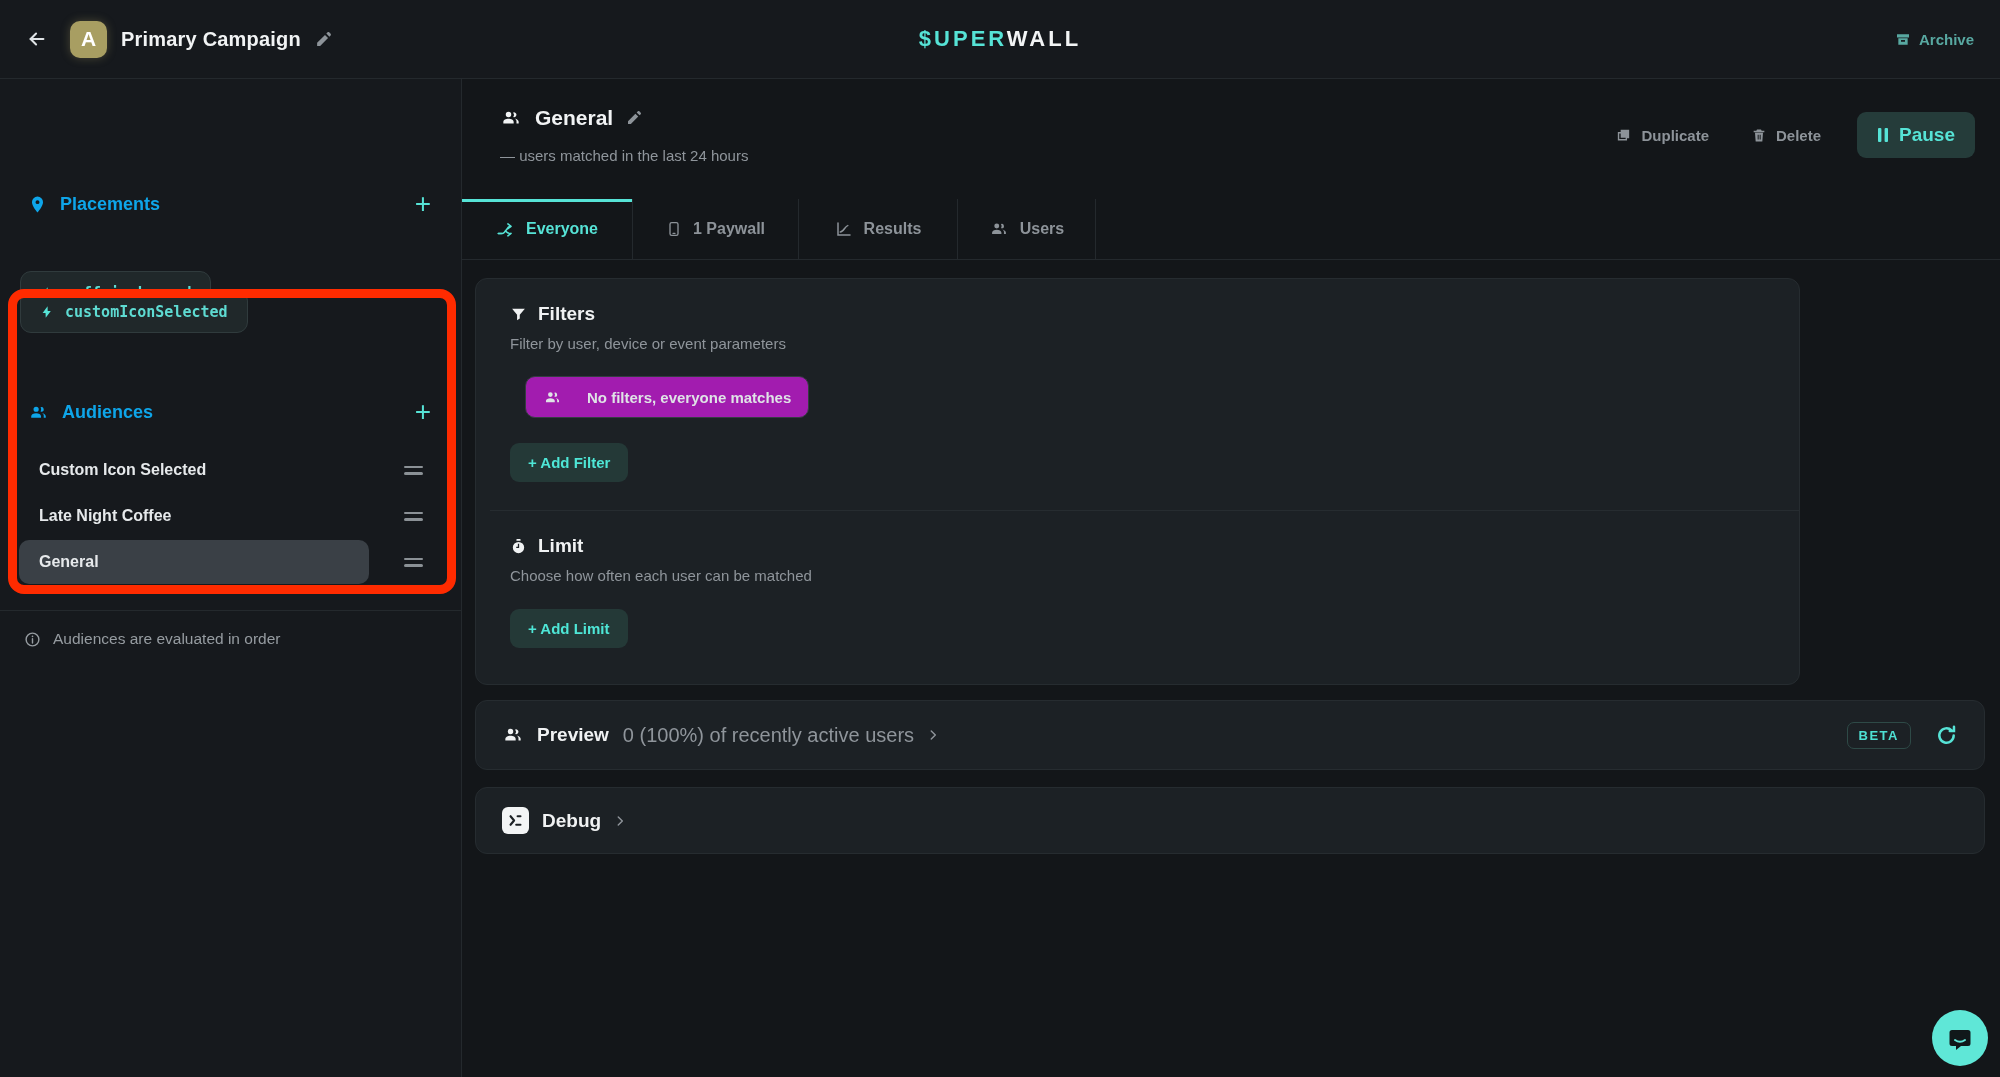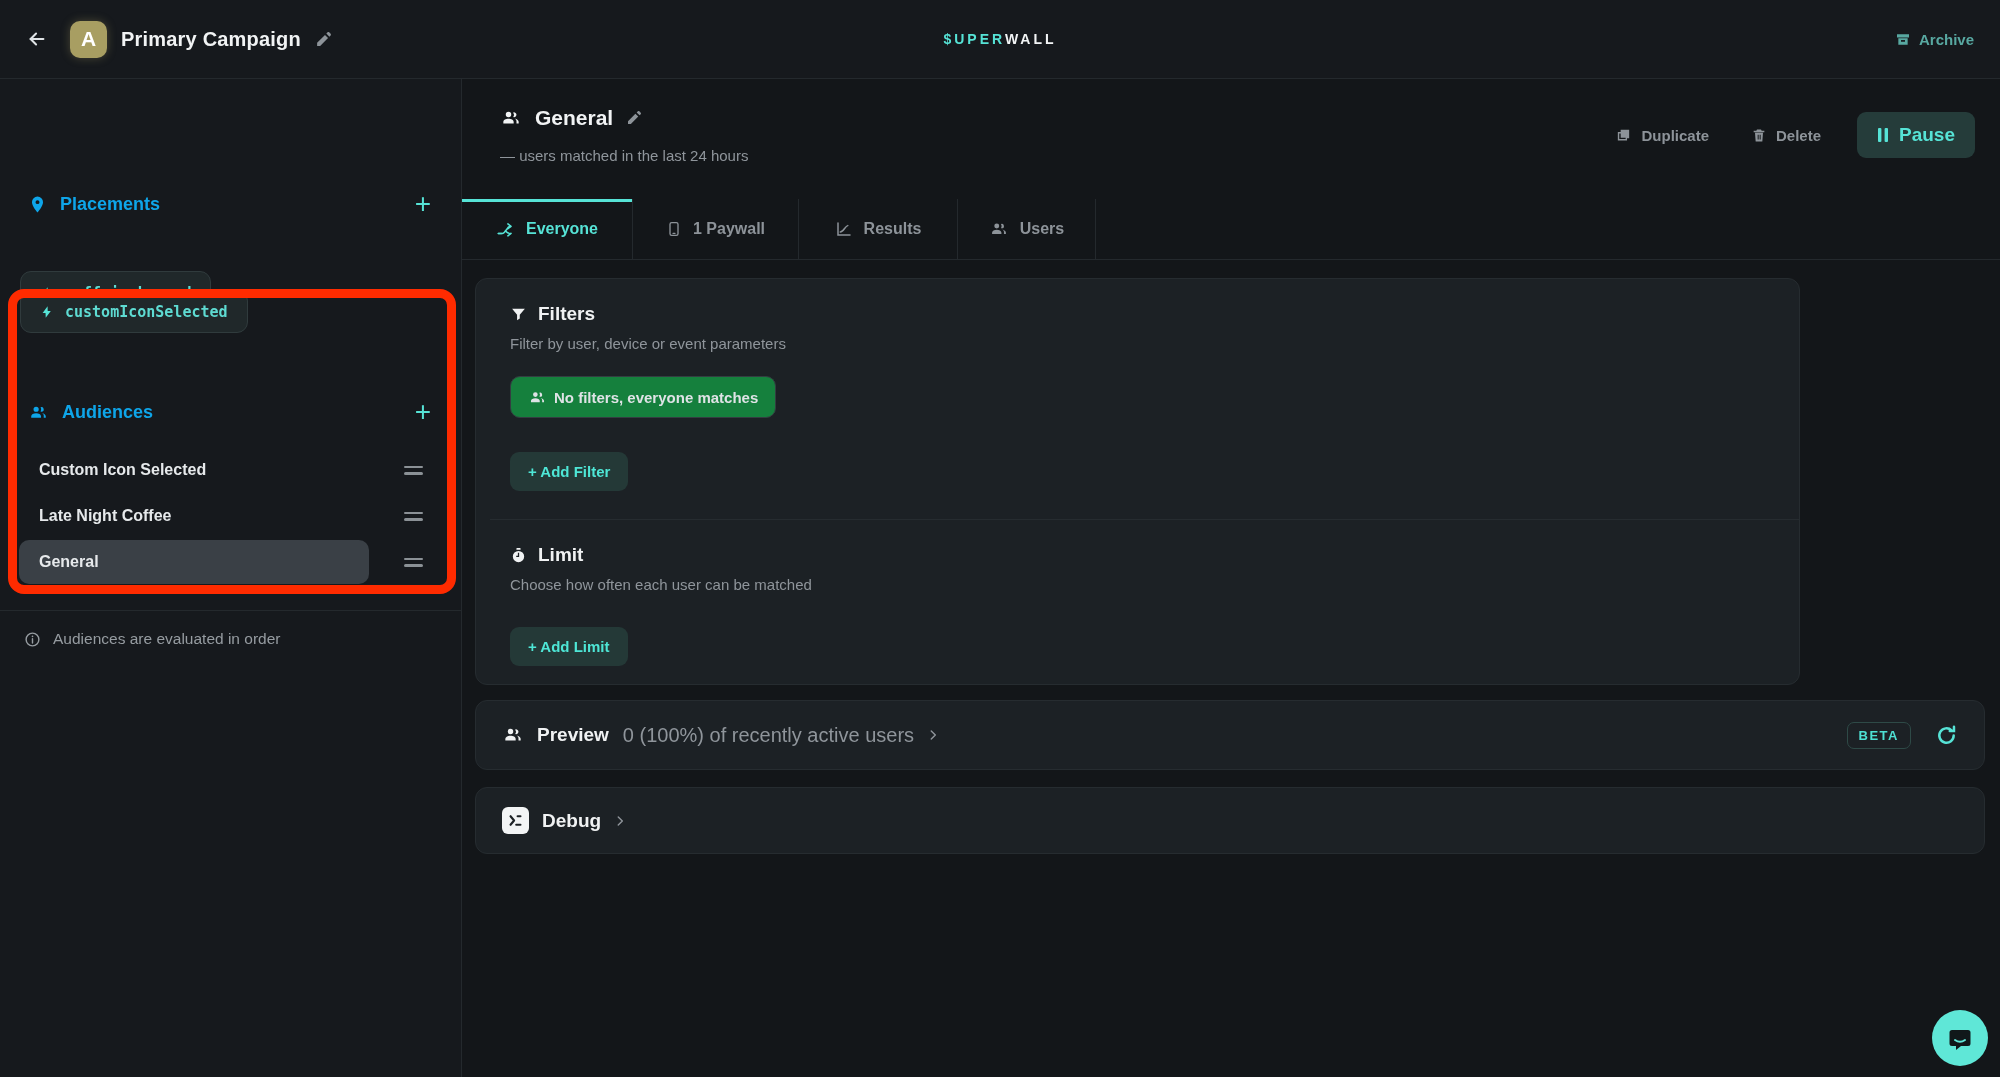--- a/index.html
+++ b/index.html
@@ -13,21 +13,21 @@
           border-bottom:1px solid #24292d;display:flex;align-items:center;}
   .hdr-left{display:flex;align-items:center;gap:14px;padding-left:18px;}
   .icon-btn{width:38px;height:38px;display:flex;align-items:center;justify-content:center;
             border-radius:8px;cursor:pointer;color:#dfe3e6;background:none;border:none;}
   .avatar{width:37px;height:37px;border-radius:10px;background:#a89e62;color:#fff;
           display:flex;align-items:center;justify-content:center;font-size:21px;font-weight:bold;
           box-shadow:0 0 10px rgba(168,158,98,.35);}
   .campaign-title{font-size:20px;font-weight:bold;color:#f1f3f4;letter-spacing:.2px;}
   .pencil{color:#8d9399;display:flex;}
   .logo{position:absolute;left:50%;top:50%;transform:translate(-50%,-50%);
-        font-size:14px;font-weight:bold;letter-spacing:3px;}
+        font-size:22px;font-weight:bold;letter-spacing:3px;}
   .logo .t{color:#56e3d6;}
   .logo .w{color:#f2f4f5;}
   .archive-btn{position:absolute;right:20px;top:50%;transform:translateY(-50%);
                display:flex;align-items:center;gap:8px;color:#58a8a1;font-size:15px;
                font-weight:bold;cursor:pointer;background:none;border:none;}
 
   
   .sidebar{position:absolute;top:79px;left:0;width:462px;bottom:0;background:#16191d;
            border-right:1px solid #24292d;}
   .side-section-header{position:absolute;left:28px;right:28px;display:flex;align-items:center;}
@@ -84,24 +84,24 @@
                       background:#56e3d6;}
   .tab.t1{width:171px;} .tab.t2{width:166px;} .tab.t3{width:159px;} .tab.t4{width:138px;}
 
   .card{position:absolute;left:13px;width:1325px;background:#1c2125;
         border:1px solid #262c30;border-radius:12px;padding-left:14px;}
   .card-rules{top:199px;height:407px;}
   .section{padding:24px 20px 28px;}
   .section-title{display:flex;align-items:center;gap:11px;font-size:19px;font-weight:bold;
                  color:#f0f2f3;}
   .section-sub{margin-top:10px;font-size:15px;color:#8f959b;}
-  .empty-chip{margin-top:24px;display:inline-flex;align-items:center;gap:7px;height:42px;
-              padding:0 17px;border:1px solid #343d41;border-radius:10px;background:#15803d;
-              font-size:15px;font-weight:bold;color:#dfe3e6;}
-  .add-btn{margin-top:34px;display:inline-flex;align-items:center;background:#243937;
+  .empty-chip{margin-top:24px;display:inline-flex;align-items:center;gap:25px;height:42px;
+              padding:0 17px;border:1px solid #343d41;border-radius:10px;background:#a21caf;
+              font-size:15px;font-weight:bold;color:#dfe3e6;margin-left:15px;}
+  .add-btn{margin-top:25px;display:inline-flex;align-items:center;background:#243937;
            color:#4ee6d6;font-size:15px;font-weight:bold;border:none;border-radius:9px;
            padding:11px 18px;cursor:pointer;}
   .rule-divider{height:1px;background:#262c30;}
 
   .bar{position:absolute;left:13px;width:1510px;background:#1c2125;border:1px solid #262c30;
        border-radius:12px;display:flex;align-items:center;padding:0 26px;cursor:pointer;}
   .bar-preview{top:621px;height:70px;}
   .bar-debug{top:708px;height:67px;}
   .bar .bttl{font-size:19px;font-weight:bold;color:#f0f2f3;margin-left:13px;}
   .bar .bsub{font-size:20px;color:#8f959b;margin-left:14px;}

